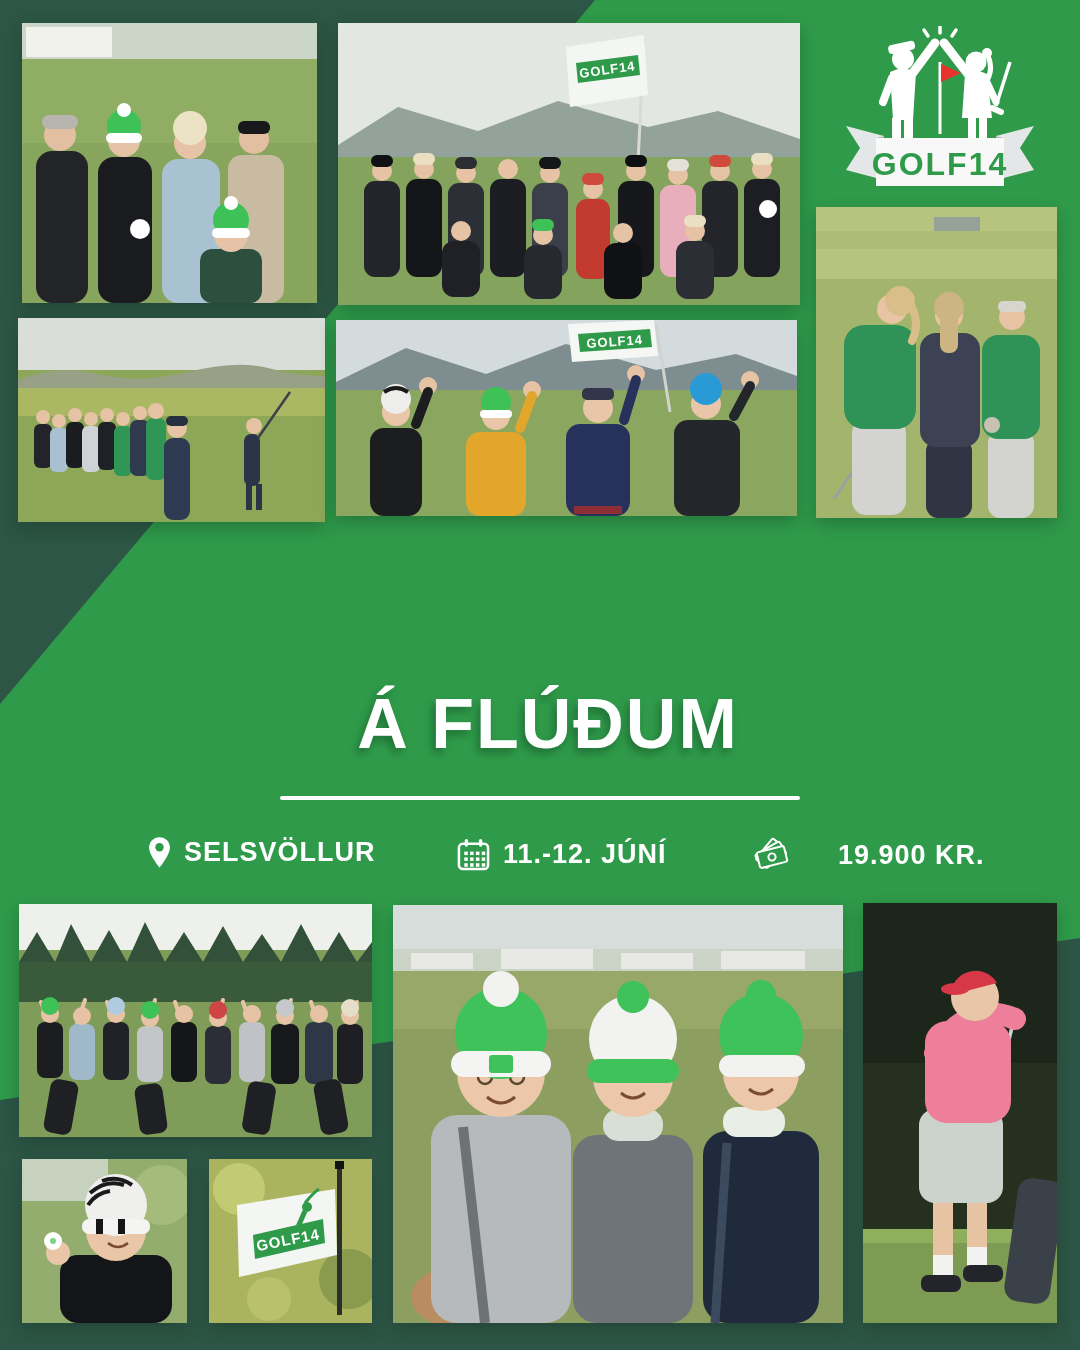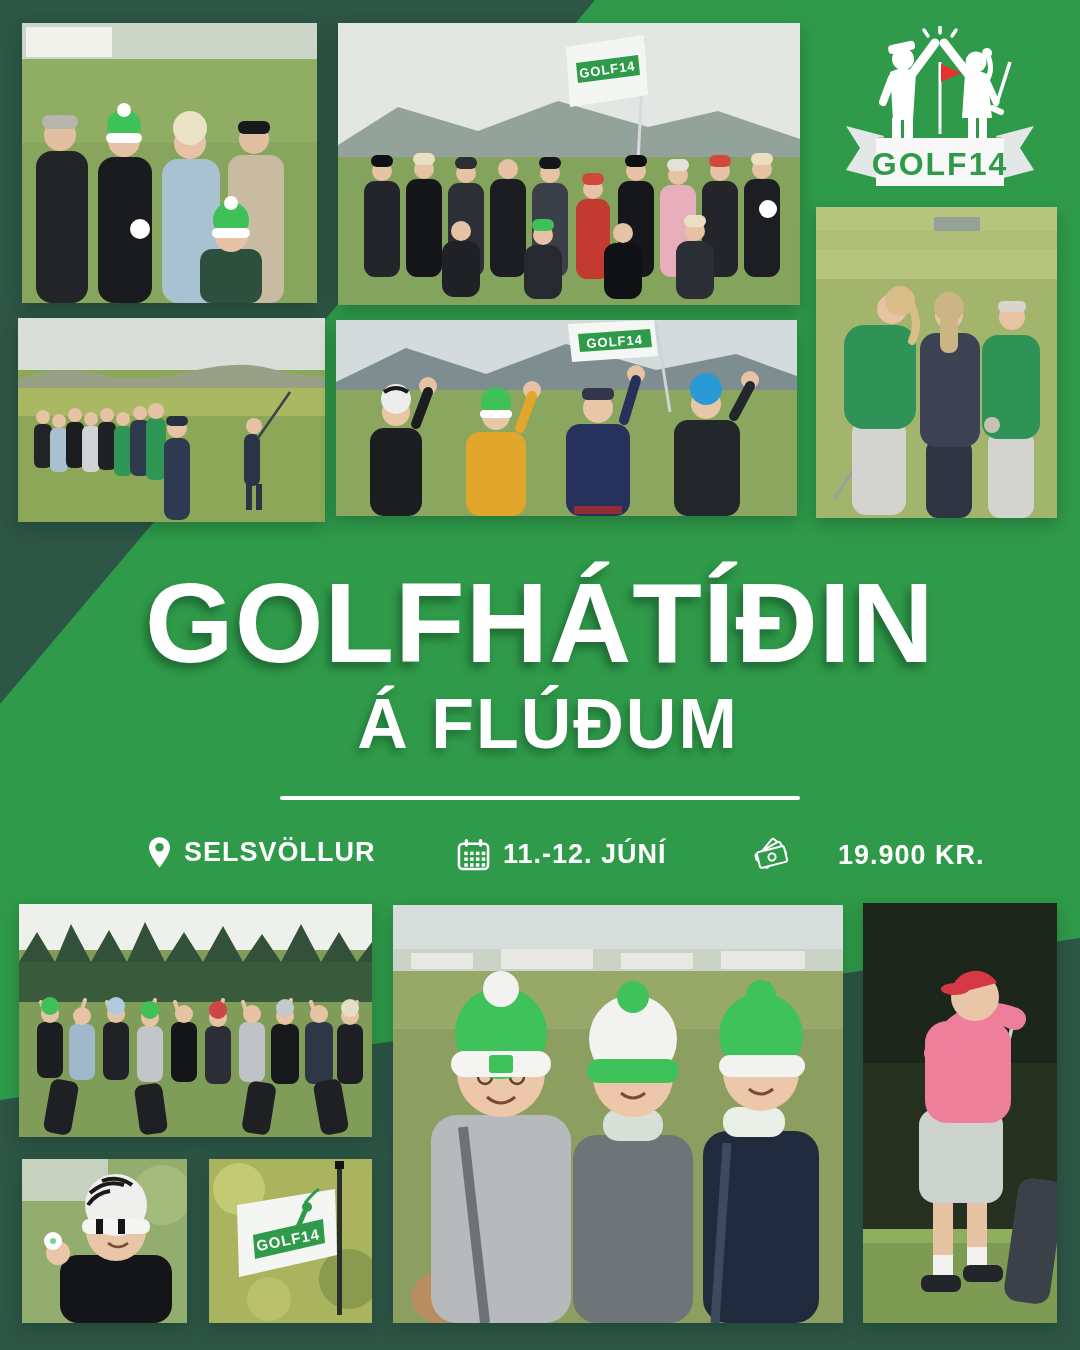--- a/index.html
+++ b/index.html
@@ -260,21 +260,20 @@
         <path d="M6 100 L44 110 L44 154 L6 144 L20 122 Z" fill="#e3e7e8"></path>
         <path d="M194 100 L156 110 L156 154 L194 144 L180 122 Z" fill="#e3e7e8"></path>
         <polygon points="36,112 44,110 44,120" fill="#b9c0c4"></polygon>
         <polygon points="164,112 156,110 156,120" fill="#b9c0c4"></polygon>
         <rect x="36" y="112" width="128" height="48" fill="#f7f8f7"></rect>
         <text x="100" y="149" text-anchor="middle" font-family="Liberation Sans, sans-serif" font-size="32" font-weight="bold" fill="#2f9b4a" letter-spacing="2">GOLF14</text>
       </g>
     </svg>
   </div>
 
-  <div class="title">GOLFHÁTÍÐIN</div>
   <div class="subtitle">Á FLÚÐUM</div>
   <div class="divider"></div>
 
   <div class="info-item i-loc">
     <svg class="icon" width="23" height="33" viewBox="0 0 22 31">
       <path d="M11 1C5.5 1 1 5.3 1 10.8 1 18 11 30 11 30s10-12 10-19.2C21 5.3 16.5 1 11 1z" fill="#ffffff"></path>
       <circle cx="11" cy="10.5" r="4" fill="#2f9b4a"></circle>
     </svg>
     <span class="label">SELSVÖLLUR</span>
   </div>

